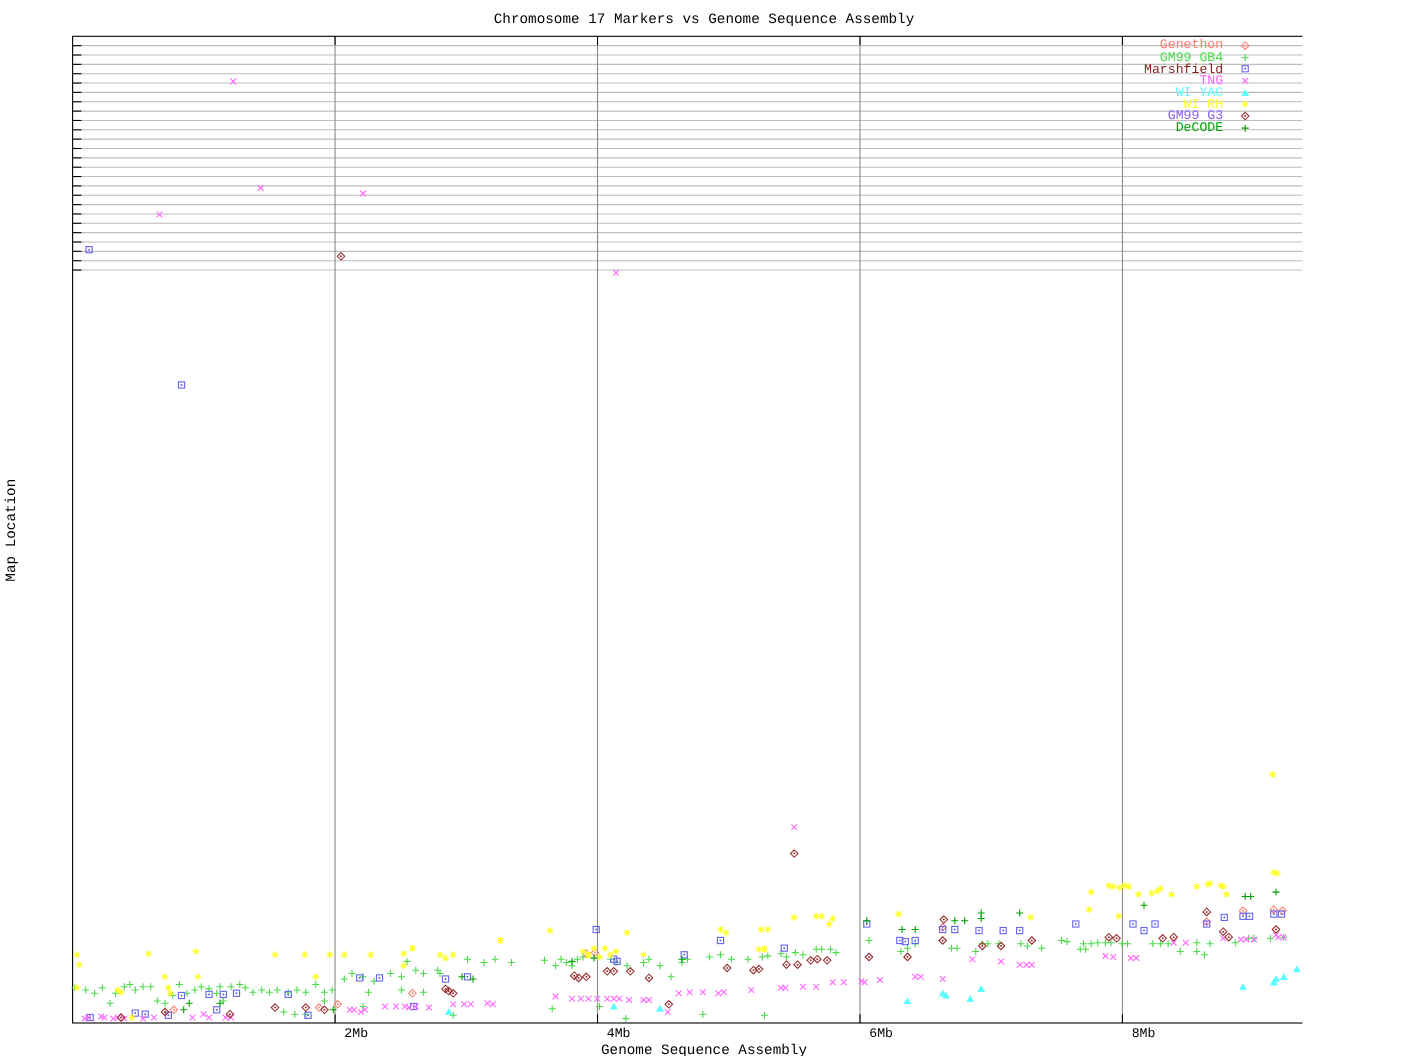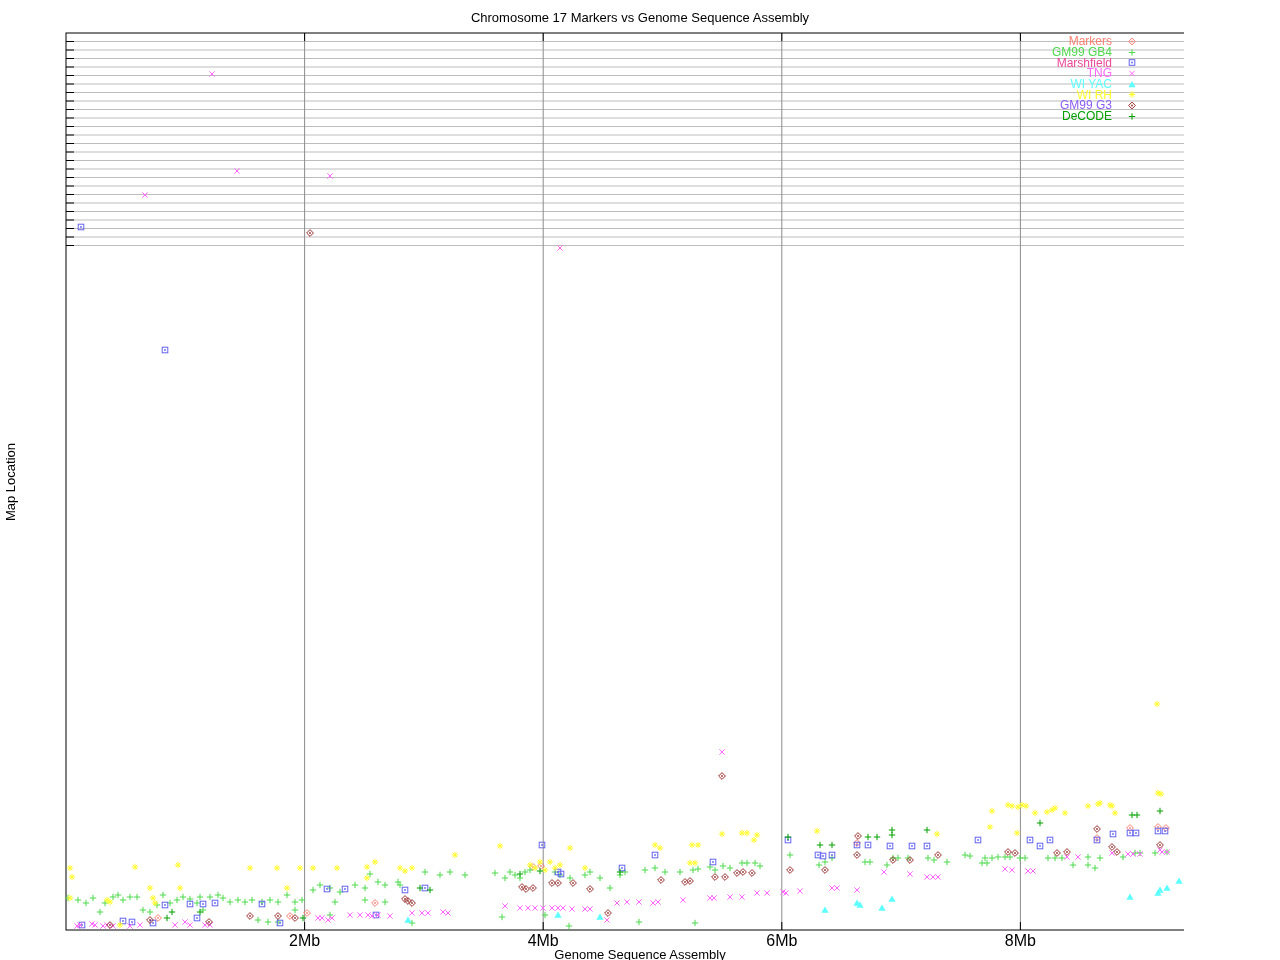--- a/index.html
+++ b/index.html
@@ -1,24 +1,24 @@
 <!DOCTYPE html>
 <html><head>
 <meta charset="utf-8">
 <style>
   html,body{margin:0;padding:0;background:#ffffff;}
   #stage{position:relative;width:1184px;height:960px;background:#ffffff;overflow:hidden;
-         font-family:Liberation Sans, sans-serif;color:#000;}
+         font-family:Liberation Mono, monospace;color:#000;}
   .abs{position:absolute;}
   #chart-title{top:10px;left:0;width:1280px;text-align:center;font-size:13px;letter-spacing:0px;}
   #x-axis-title{top:947px;left:0;width:1280px;text-align:center;font-size:13px;}
   #y-axis-title{top:482px;left:10px;transform:translate(-50%,-50%) rotate(-90deg);
                 transform-origin:center;white-space:nowrap;font-size:13px;}
   .ytick{position:absolute;right:1218px;width:60px;text-align:right;font-size:12px;line-height:9px;white-space:nowrap;}
-  .xtick{position:absolute;width:60px;text-align:center;font-size:16px;line-height:13px;top:934px;}
+  .xtick{position:absolute;width:60px;text-align:right;font-size:12px;line-height:13px;top:934px;}
   #legend{position:absolute;top:36px;right:40px;}
   .legrow{display:flex;align-items:center;justify-content:flex-end;height:10.7px;font-size:12px;}
   .legrow .leglabel{white-space:nowrap;margin-right:8px;line-height:10px;}
   .legrow svg{display:block;}
   svg{position:absolute;top:0;left:0;}
 </style>
 </head>
 <body>
 
 <div id="stage">
@@ -701,34 +701,34 @@
     </div>
   <div id="xticks">
       <div class="xtick" style="left: 274.6px;">2Mb</div>
       <div class="xtick" style="left: 513.2px;">4Mb</div>
       <div class="xtick" style="left: 751.8px;">6Mb</div>
       <div class="xtick" style="left: 990.4px;">8Mb</div>
       <div class="xtick" style="left: 1229px;">10Mb</div>
     </div>
   <div id="legend">
       <div class="legrow">
-        <span class="leglabel" style="color: rgb(250, 128, 114);">Markers</span>
+        <span class="leglabel" style="color: rgb(250, 128, 114);">Genethon</span>
         <svg width="24" height="11" style="position: static;">
           <path stroke="#fa8072" fill="none" stroke-width="1" d="M12 2.1L15.4 5.5L12 8.9L8.6 5.5Z"></path>
           <circle cx="12" cy="5.5" r="0.9" fill="#fa8072" stroke="none"></circle>
         </svg>
       </div>
       <div class="legrow">
         <span class="leglabel" style="color: rgb(76, 217, 76);">GM99 GB4</span>
         <svg width="24" height="11" style="position: static;">
           <path stroke="#4cd94c" fill="none" stroke-width="1" d="M8.8 5.5H15.2M12 2.3V8.7"></path>
         </svg>
       </div>
       <div class="legrow">
-        <span class="leglabel" style="color: #ec4899; text-align: center;">Marshfield</span>
+        <span class="leglabel" style="color: #7f1d1d; text-align: center;">Marshfield</span>
         <svg width="24" height="11" style="position: static;">
           <rect stroke="#6464f0" fill="none" stroke-width="1" x="9.2" y="2.7" width="5.6" height="5.6"></rect>
           <circle cx="12" cy="5.5" r="0.9" fill="#6464f0" stroke="none"></circle>
         </svg>
       </div>
       <div class="legrow">
         <span class="leglabel" style="color: rgb(255, 102, 255);">TNG</span>
         <svg width="24" height="11" style="position: static;">
           <path stroke="#ff66ff" fill="none" stroke-width="1" d="M9.4 2.9L14.6 8.1M9.4 8.1L14.6 2.9"></path>
         </svg>

